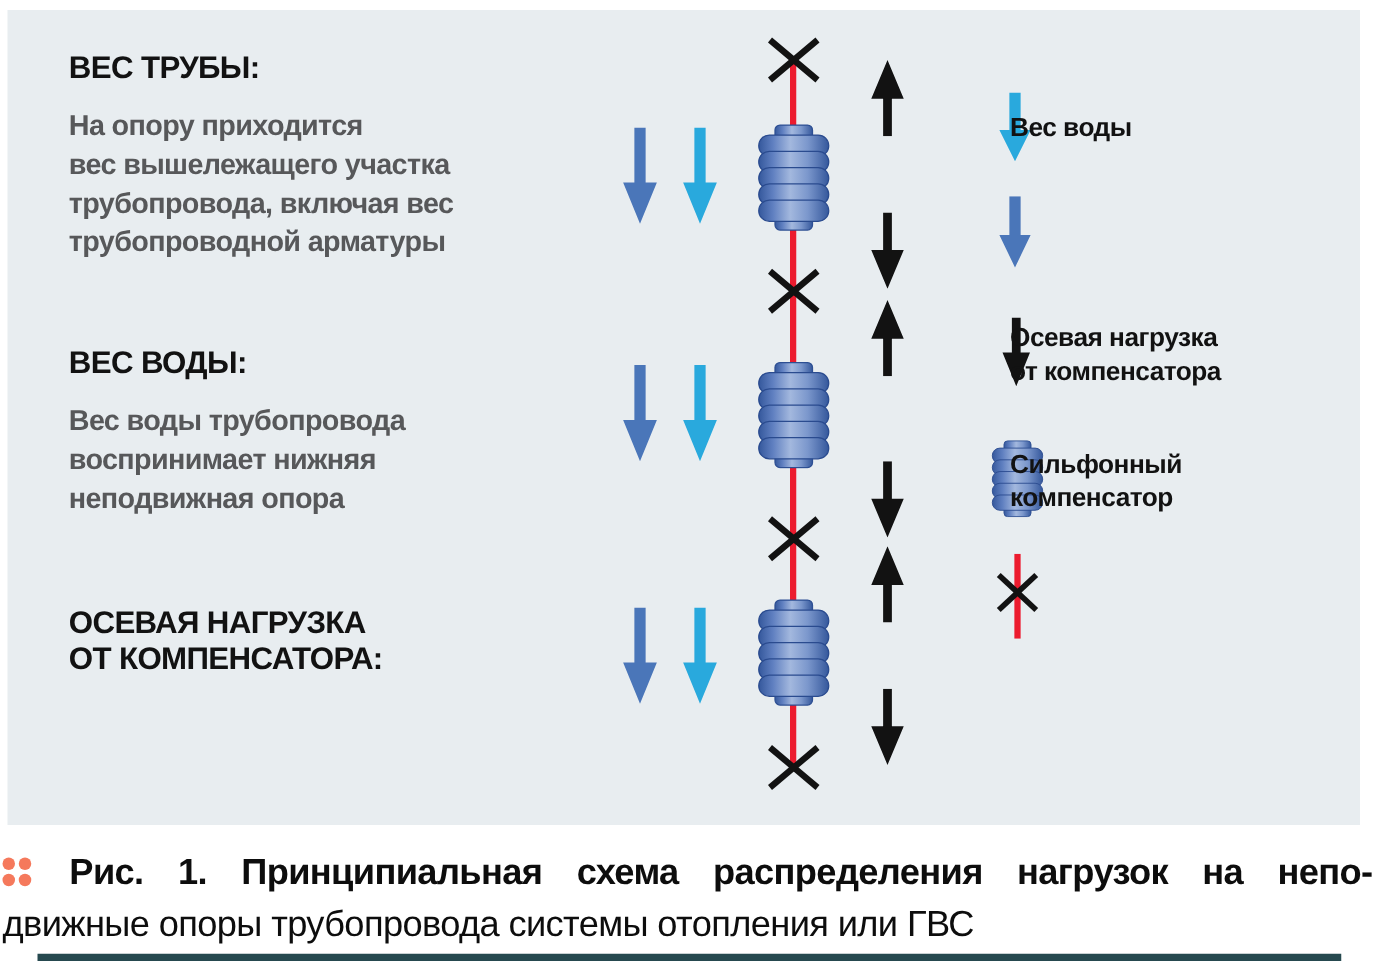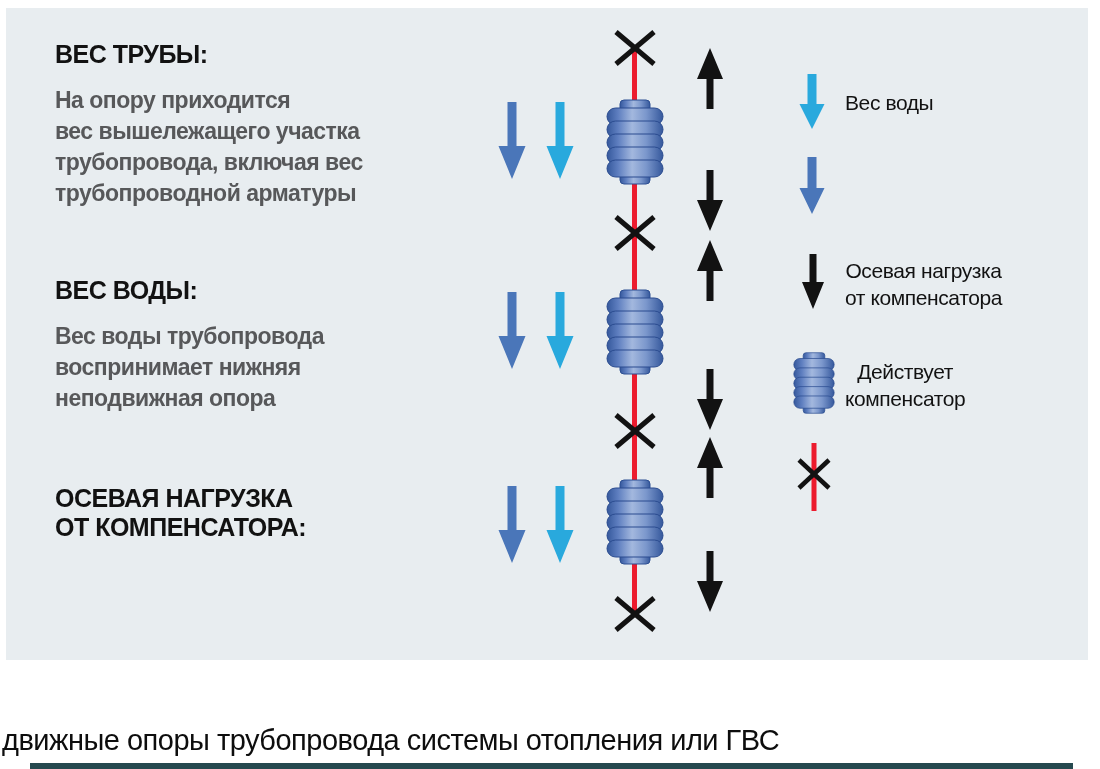--- a/index.html
+++ b/index.html
@@ -23,22 +23,22 @@
     margin:16px 0 0 0; font-size:23px; line-height:31px; font-weight:700;
     color:var(--body-text); letter-spacing:-0.5px;
   }
   
   .pipe{
     position:absolute; left:632px; top:47px; width:5px; height:568px;
     background:var(--pipe-red);
   }
   
   .legend-label{
-    position:absolute; left:845px; font-size:21px; line-height:27px;
-    font-weight:400; color:var(--heading-text); letter-spacing:-0.4px;text-align:center;
+    position:absolute; left:808px; font-size:21px; line-height:27px;
+    font-weight:700; color:var(--heading-text); letter-spacing:-0.4px;
   }
   
   .cap-line1{
     position:absolute; left:2px; top:680px; width:1096px;
     font-size:29px; line-height:36px; font-weight:700; color:var(--caption-text);
     letter-spacing:-0.5px; text-align:justify; text-align-last:justify;
   }
   .cap-line2{
     position:absolute; left:2px; top:722px; width:1096px;
     font-size:29px; line-height:36px; font-weight:400; color:var(--caption-text);
@@ -201,25 +201,30 @@
 
   <svg class="abs" style="left:793px;top:352px" width="42" height="62" viewBox="0 0 58 86">
     <rect x="14" y="1" width="30" height="14" rx="4" fill="url(#bellGrad)" stroke="#2d4f93"></rect>
     <rect x="14" y="71" width="30" height="14" rx="4" fill="url(#bellGrad)" stroke="#2d4f93"></rect>
     <rect x="1" y="9" width="56" height="17" rx="8.5" fill="url(#bellGrad)" stroke="#2a4b8f"></rect>
     <rect x="1" y="22" width="56" height="17" rx="8.5" fill="url(#bellGrad)" stroke="#2a4b8f"></rect>
     <rect x="1" y="35" width="56" height="17" rx="8.5" fill="url(#bellGrad)" stroke="#2a4b8f"></rect>
     <rect x="1" y="48" width="56" height="17" rx="8.5" fill="url(#bellGrad)" stroke="#2a4b8f"></rect>
     <rect x="1" y="61" width="56" height="17" rx="8.5" fill="url(#bellGrad)" stroke="#2a4b8f"></rect>
   </svg>
-  <div class="legend-label pre" style="top:358px">Действует
+  <div class="legend-label pre" style="top:358px">Сильфонный
 компенсатор</div>
 
   <svg class="abs" style="left:797px;top:443px" width="34" height="68" viewBox="0 0 34 68">
     <rect x="14.5" y="0" width="5" height="68" fill="var(--pipe-red)"></rect>
     <line x1="2" y1="17" x2="32" y2="45" stroke="var(--arrow-black)" stroke-width="4.5"></line>
     <line x1="32" y1="17" x2="2" y2="45" stroke="var(--arrow-black)" stroke-width="4.5"></line>
   </svg>
 
+  <div class="cap-line1">
+    <span class="dots"><i></i><i></i><i></i><i></i></span>
+    <span>Рис. 1.</span>
+    <span>Принципиальная схема распределения нагрузок на непо-</span>
+  </div>
   <div class="cap-line2">движные опоры трубопровода системы отопления или ГВС</div>
 
   <div class="bottom-bar"></div>
 </div>
 
 </body></html>

